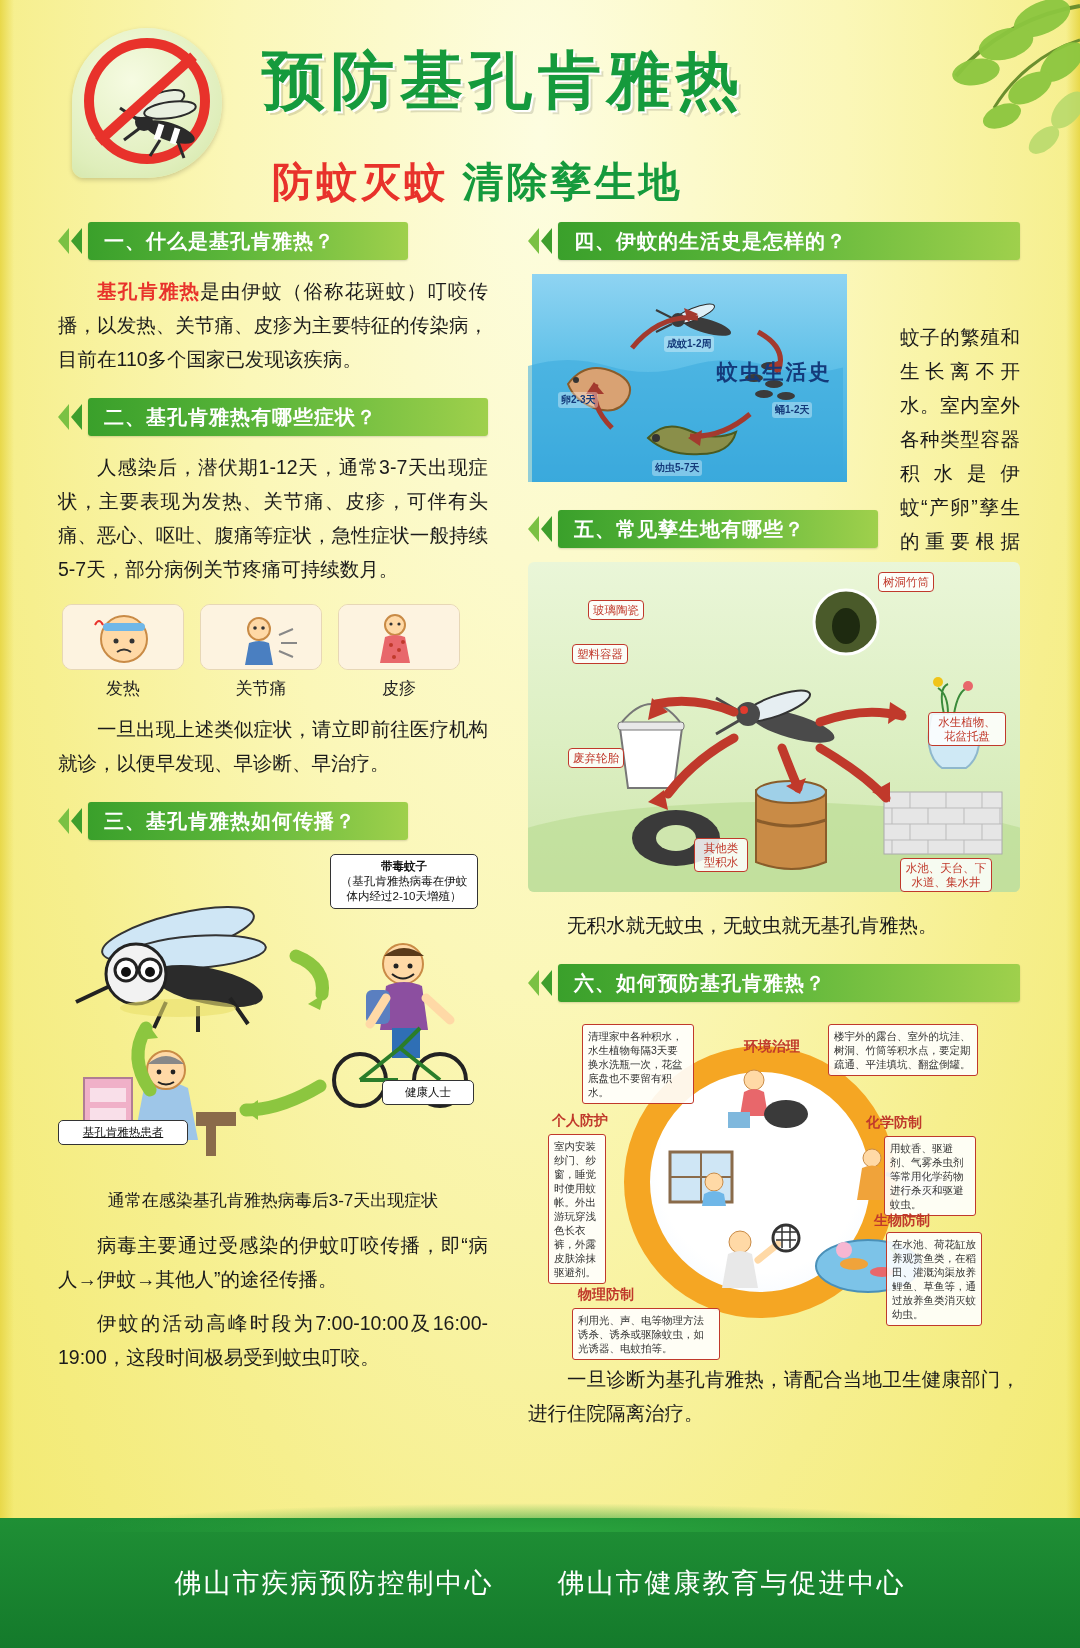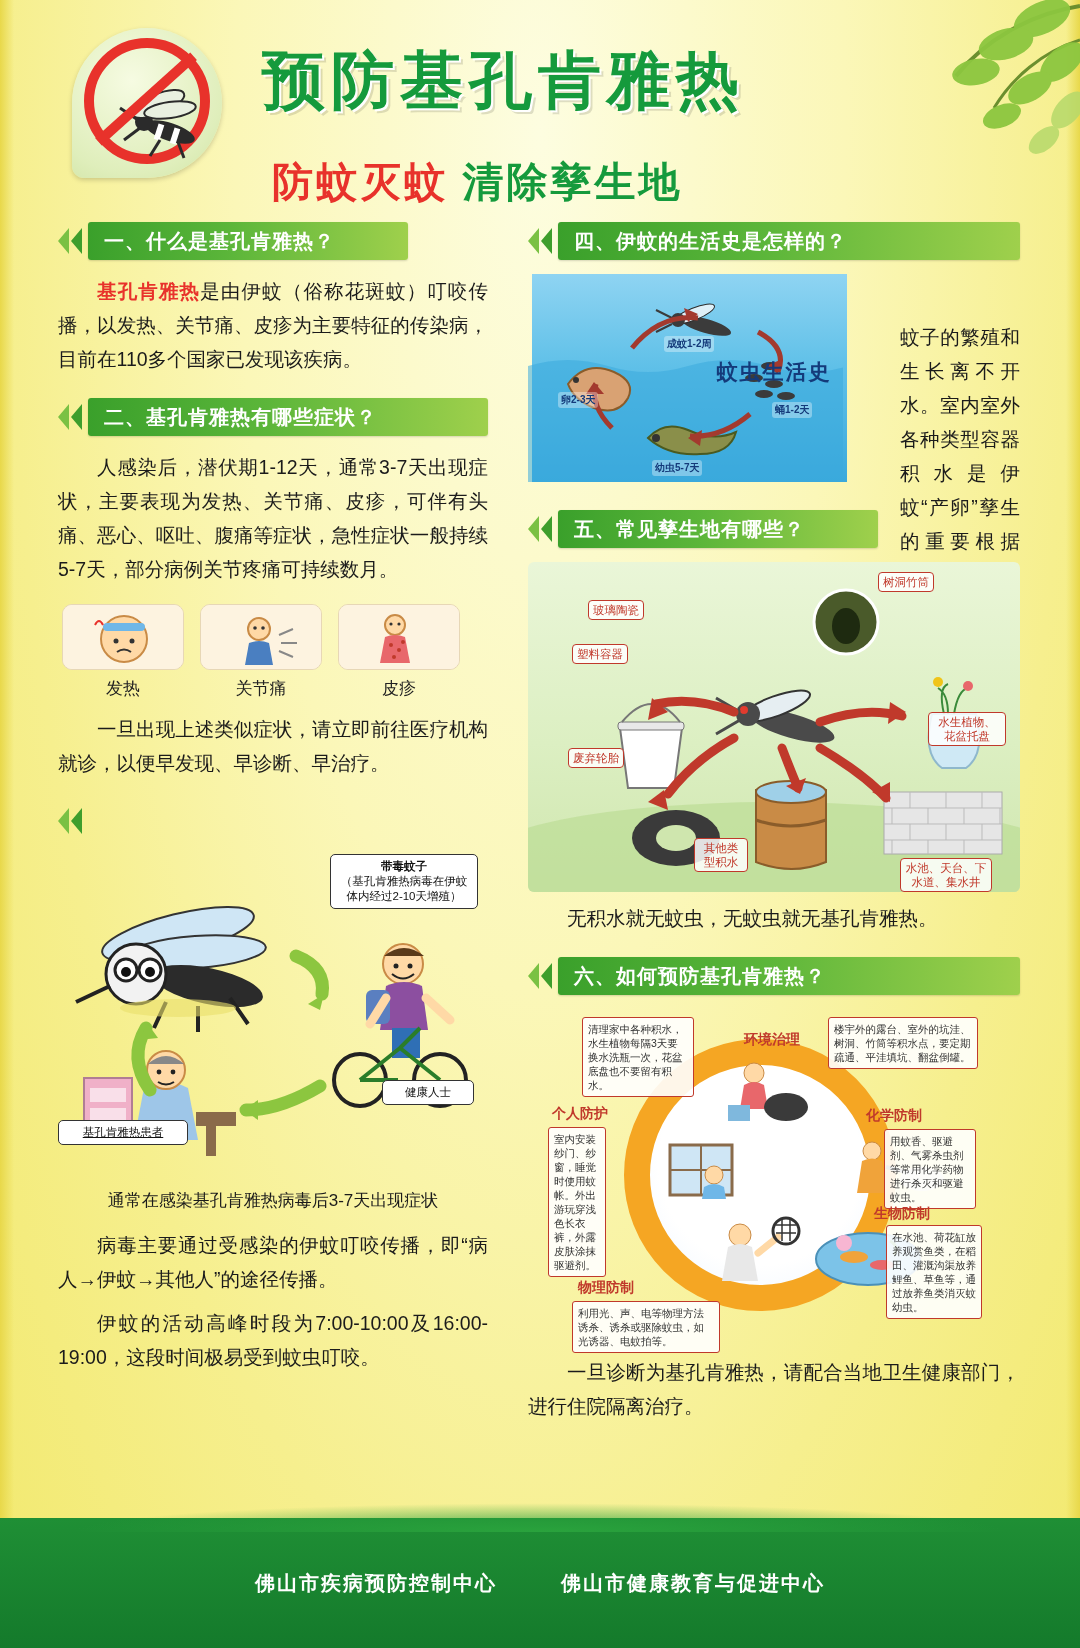--- a/index.html
+++ b/index.html
@@ -161,21 +161,21 @@
   
   .footer {
     position: absolute; left: 0; right: 0; bottom: 0; height: 130px;
     background: linear-gradient(to bottom, #1f8f35 0%, #147a2b 100%);
     display: flex; align-items: center; justify-content: center; gap: 64px;
   }
   .footer .wave {
     position: absolute; left: 0; right: 0; top: -26px; height: 40px;
     background: radial-gradient(ellipse 60% 100% at 50% 100%, #2aa33d 0%, rgba(42,163,61,0) 72%);
   }
-  .footer span { color: #fff; font-size: 20px; font-weight: bold; letter-spacing: 2px; }
+  .footer span { color: #fff; font-size: 27px; font-weight: normal; letter-spacing: 2px; }
 </style>
 </head>
 <body>
 
 <div class="poster">
   <div class="edge-left"></div>
   <div class="edge-right"></div>
 
   <div class="header">
 
@@ -289,20 +289,21 @@
             <div class="cap">皮疹</div>
           </div>
         </div>
 
         <p class="body indent">一旦出现上述类似症状，请立即前往医疗机构就诊，以便早发现、早诊断、早治疗。</p>
       </div>
 
       <div class="block">
         <div class="sec-head">
           <div class="chev"></div>
+          <div class="bar short">三、基孔肯雅热如何传播？</div>
         </div>
 
         <div class="fig-transmit">
 
           <svg width="250" height="150" viewBox="0 0 250 150" style="position:absolute;left:0;top:28px">
             <ellipse cx="120" cy="52" rx="78" ry="20" fill="#cfe6f5" stroke="#333" stroke-width="2" transform="rotate(-14 120 52)"></ellipse>
             <ellipse cx="138" cy="70" rx="70" ry="16" fill="#cfe6f5" stroke="#333" stroke-width="2" transform="rotate(-4 138 70)"></ellipse>
             <ellipse cx="150" cy="104" rx="56" ry="18" fill="#2b2b2b" transform="rotate(12 150 104)"></ellipse>
             <circle cx="78" cy="92" r="30" fill="#f2f2f2" stroke="#222" stroke-width="3"></circle>
             <circle cx="68" cy="88" r="11" fill="#fff" stroke="#222" stroke-width="3"></circle>
@@ -499,21 +500,21 @@
 
           <div class="tag" style="left:60px; top:38px;">玻璃陶瓷</div>
           <div class="tag" style="left:44px; top:82px;">塑料容器</div>
           <div class="tag" style="left:40px; top:186px;">废弃轮胎</div>
           <div class="tag" style="left:166px; top:276px; width:54px; white-space:normal;">其他类型积水</div>
           <div class="tag" style="left:350px; top:10px;">树洞竹筒</div>
           <div class="tag" style="left:400px; top:150px; width:78px; white-space:normal;">水生植物、花盆托盘</div>
           <div class="tag" style="left:372px; top:296px; width:92px; white-space:normal;">水池、天台、下水道、集水井</div>
         </div>
 
-        <p class="body indent" style="margin-top:9px;">无积水就无蚊虫，无蚊虫就无基孔肯雅热。</p>
+        <p class="body indent" style="margin-top:16px;">无积水就无蚊虫，无蚊虫就无基孔肯雅热。</p>
       </div>
 
       <div class="block">
         <div class="sec-head">
           <div class="chev"></div>
           <div class="bar">六、如何预防基孔肯雅热？</div>
         </div>
 
         <div class="fig-prevent">
           <div class="ring-big"></div>

